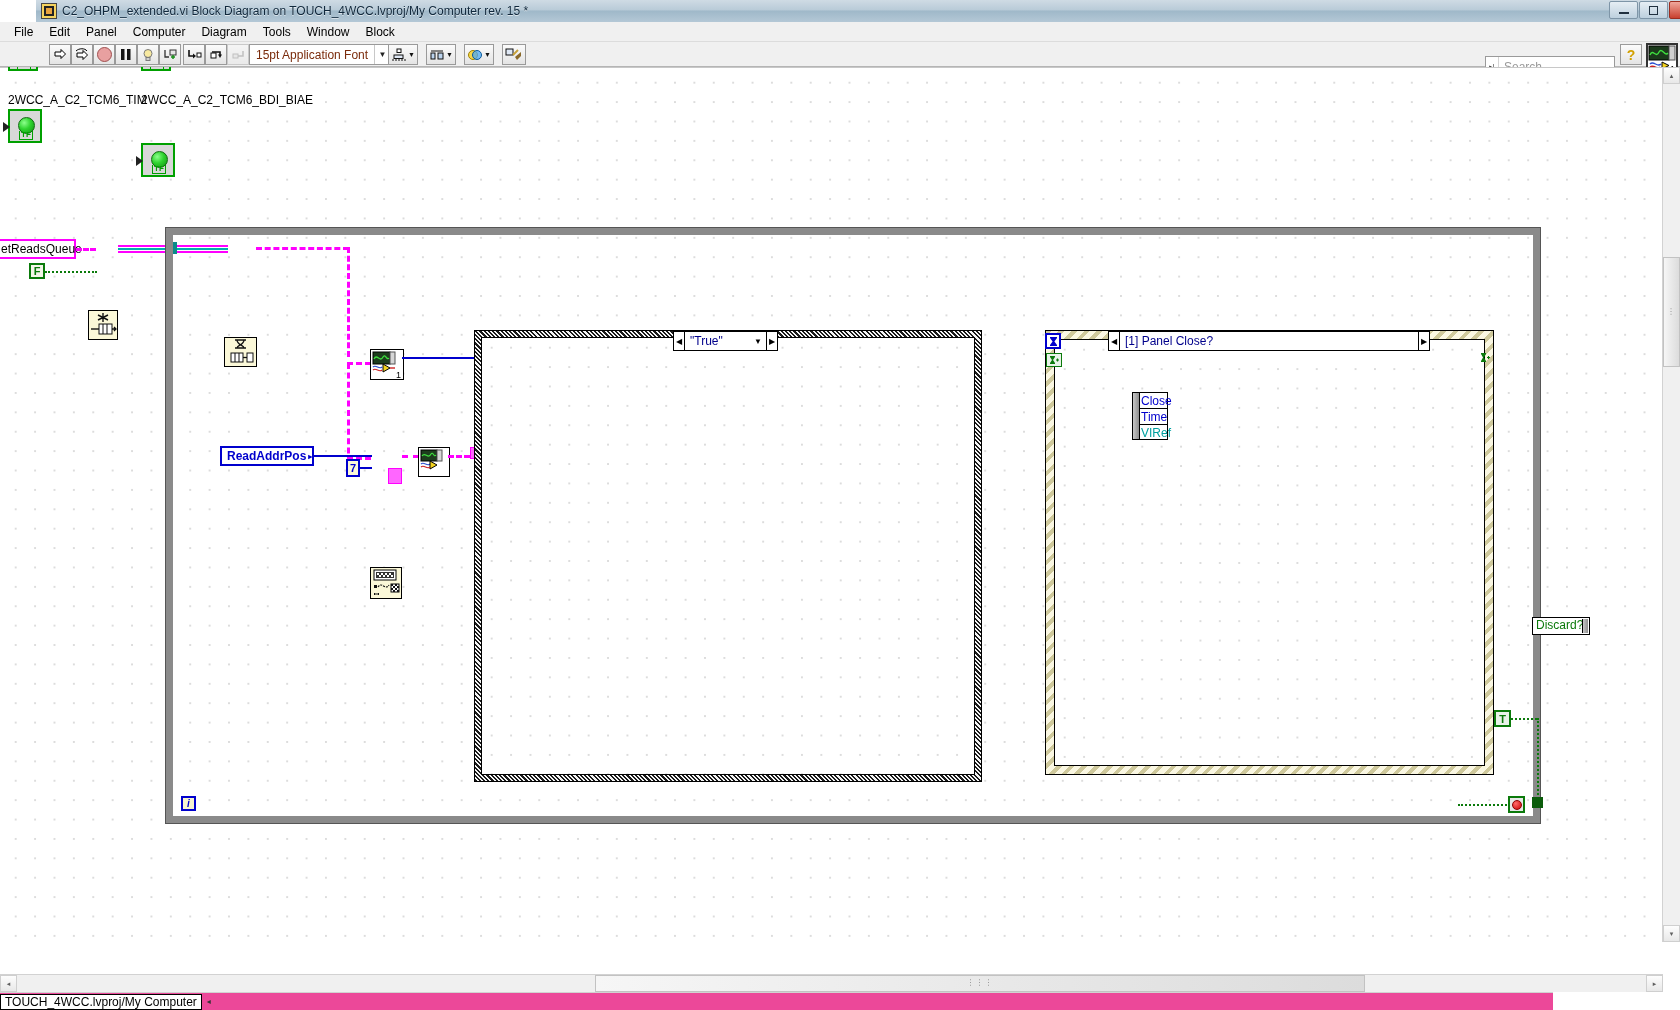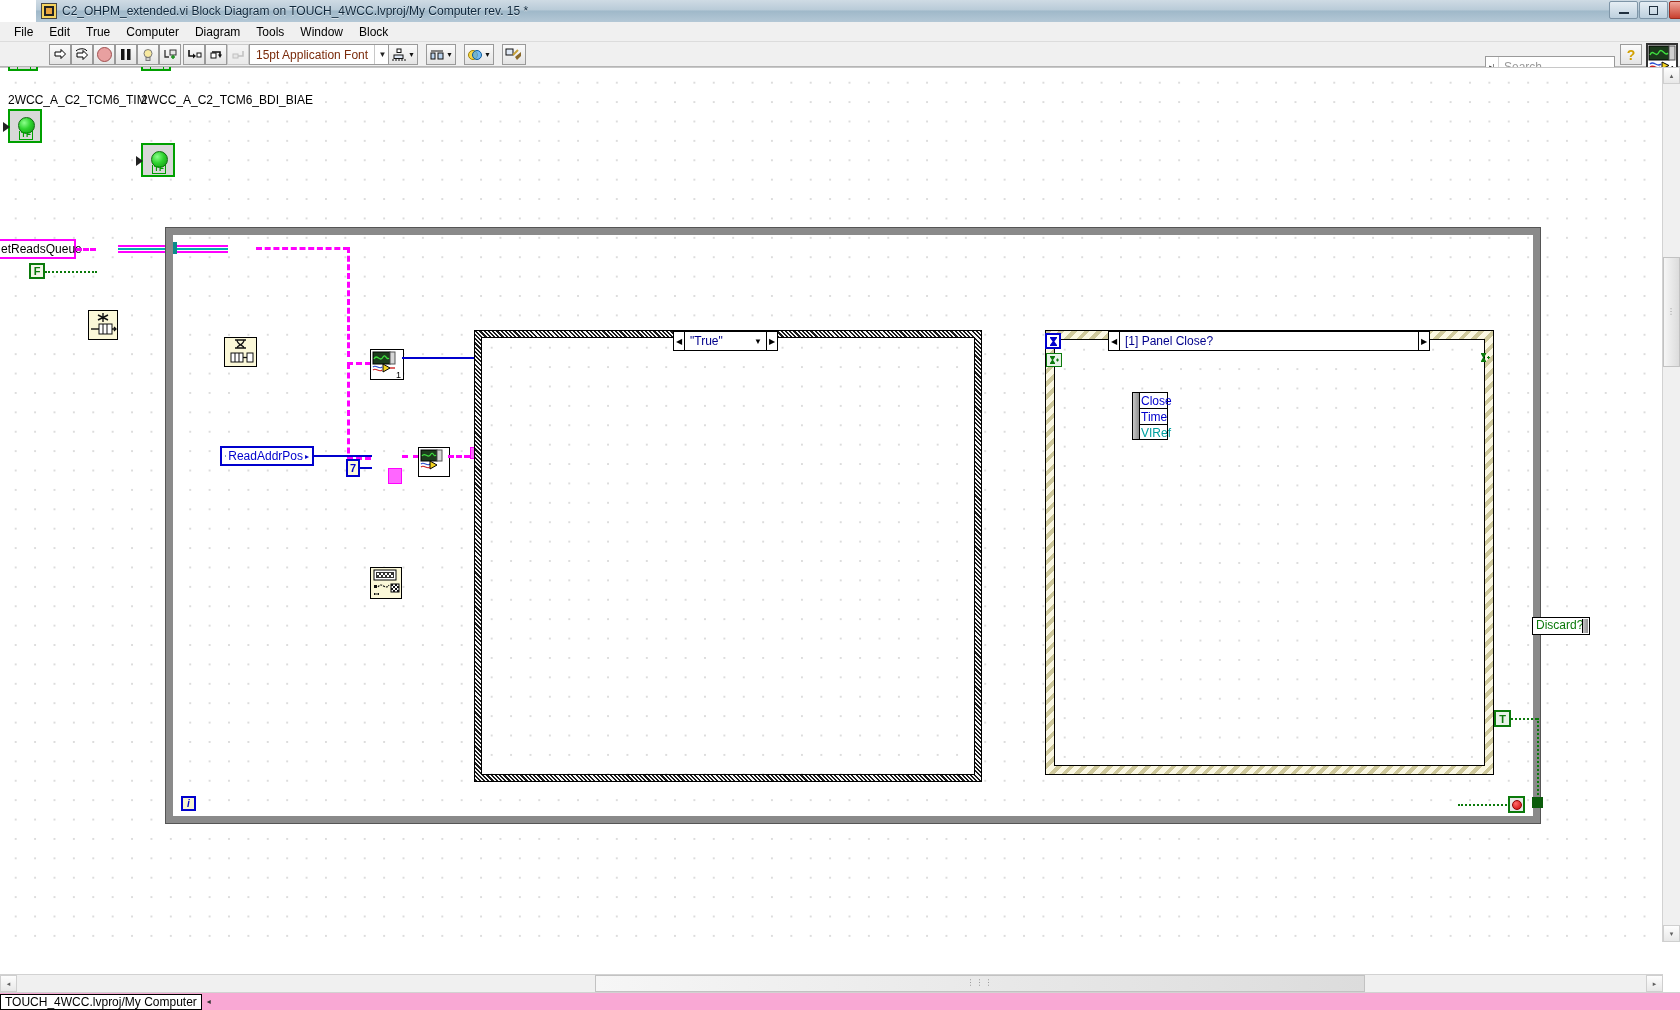--- a/index.html
+++ b/index.html
@@ -182,22 +182,22 @@
   }
   .sb-thumb {
     position:absolute;
     background: linear-gradient(to right, #f6f6f6, #dcdcdc);
     border: 1px solid #c2c2c2; box-sizing: border-box;
   }
   .sb-grip { font-size: 8px; color: #8e8e8e; text-align:center; line-height:14px; letter-spacing:1px;}
 
   
   .statusbar {
-    position: absolute; left: 0; bottom: 0; width: 1680px; height: 18px;
-    background: #f9a8d4; border-top: 1px solid #d2d2d2;
+    position: absolute; left: 0; bottom: 0; width: 1553px; height: 18px;
+    background: #ec4899; border-top: 1px solid #d2d2d2;
     display: flex; align-items: center;
     box-sizing: border-box;
   }
   .status-target {
     font-size: 12px; color: #000; padding: 0 4px;
     background: #fff; border: 1px solid #000;
     height: 16px; display: flex; align-items: center;
     box-sizing: border-box;
   }
   .status-collapse {
@@ -404,21 +404,21 @@
       <div class="win-btn">
         <div class="win-glyph-max"></div>
       </div>
       <div class="win-btn close">✕</div>
     </div>
   </div>
 
   <div class="menubar">
     <div class="menu-item">File</div>
     <div class="menu-item">Edit</div>
-    <div class="menu-item">True</div>
+    <div class="menu-item">Panel</div>
     <div class="menu-item">Computer</div>
     <div class="menu-item">Diagram</div>
     <div class="menu-item">Tools</div>
     <div class="menu-item">Window</div>
     <div class="menu-item">Block</div>
   </div>
 
   <div class="toolbar">
 
     <div class="tb-group" style="left:49px;">
@@ -625,21 +625,21 @@
         <path d="M12 14 L19 18 L12 22 Z" fill="#f3d21e" stroke="#000"></path>
         <path d="M2 20 C5 17, 8 23, 11 20" fill="none" stroke="#cc2222" stroke-width="1.2"></path>
         <path d="M19 18 L24 18" stroke="#cc2222" stroke-width="1.4"></path>
       </svg>
       <div style="position:absolute;right:2px;bottom:-1px;font-size:9px;color:#000">1</div>
     </div>
 
     <div class="wire w-blue" style="left:402px; top:290px; width:86px; height:2px;"></div>
     <div class="sq-blue" style="left:475px; top:286px; width:10px; height:10px;"></div>
 
-    <div class="obj term-box" style="left:220px; top:379px; width:94px; height:20px;">
+    <div class="obj term-box" style="left:220px; top:379px; width:94px; height:20px;font-weight:bold;">
       <svg width="12" height="12" viewBox="0 0 12 12" style="margin-right:2px">
         <circle cx="6" cy="6" r="5" fill="#2a7fd0" stroke="#0a3f70"></circle>
         <path d="M1 6 L11 6 M6 1 C3 3.5,3 8.5,6 11 M6 1 C9 3.5,9 8.5,6 11" fill="none" stroke="#083a68" stroke-width="0.8"></path>
         <path d="M2 3.5 C4 5,8 5,10 3.5" fill="none" stroke="#1a5a30" stroke-width="0.8"></path>
       </svg>
       <span>ReadAddrPos</span>
       <span style="margin-left:2px;font-size:8px;">▸</span>
     </div>
 
     <div class="wire w-blue" style="left:314px; top:388px; width:58px; height:2px;"></div>

